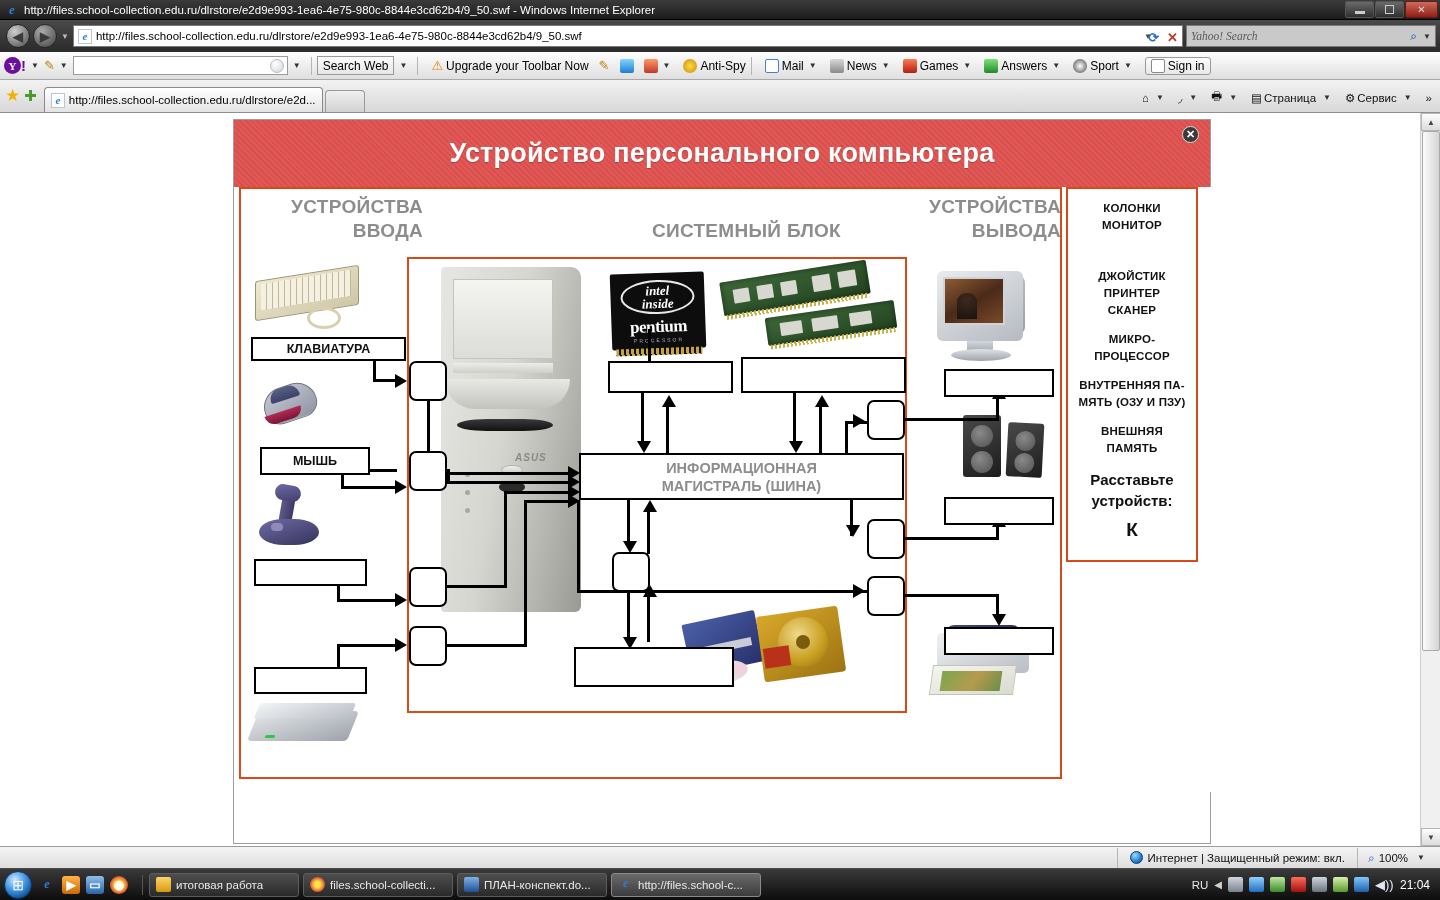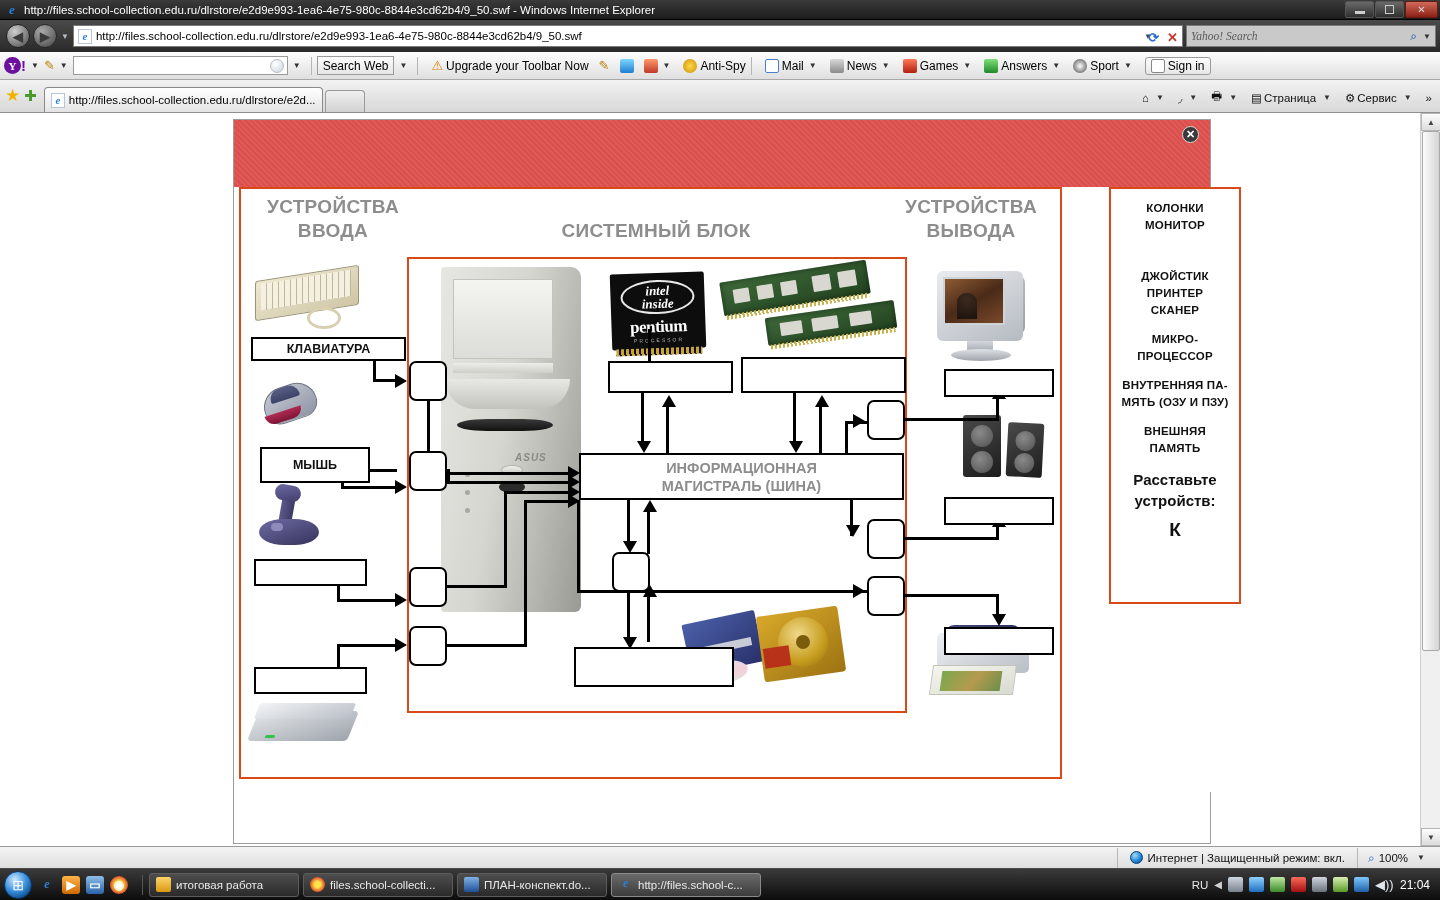--- a/index.html
+++ b/index.html
@@ -171,21 +171,21 @@
     font-size:16.5px; font-weight:bold; color:#1b1b1b; background:#fff;
   }
 
   .workarea{ position:relative; width:978px; height:605px; background:#fff;}
 
   .diagram{
     position:absolute; left:5px; top:0px; width:823px; height:592px;
     border:2px solid #d84a18; background:#fff;
   }
   .wordbank{
-    position:absolute; left:875px; top:0px; width:132px; height:417px;
+    position:absolute; left:832px; top:0px; width:132px; height:375px;
     border:2px solid #d84a18; background:#fff;
   }
   .wb-inner{ padding:11px 4px 0; text-align:center;}
   .wb-line{ font-size:11.5px; font-weight:bold; color:#111; line-height:17px; letter-spacing:.2px;}
   .wb-gap{ height:22px;}
   .wb-gap-sm{ height:12px;}
   .wb-big{ font-size:15px; font-weight:bold; color:#111; line-height:21px;}
   .wb-k{ font-size:19px; font-weight:bold; color:#111; margin-top:8px;}
 
   .btn-zone{ position:absolute; left:836px; top:385px; width:132px; height:207px;
@@ -193,21 +193,21 @@
   .push{ width:52px;height:52px;border-radius:50%;
     background:radial-gradient(circle at 40% 32%,#777 0%,#4a4a4a 45%,#1e1e1e 75%,#111 100%);
     display:flex;align-items:center;justify-content:center;
     box-shadow:2px 4px 6px rgba(0,0,0,.35);}
   .push .dot{ width:30px;height:30px;border-radius:50%;}
   .push.red .dot{ background:radial-gradient(circle at 35% 28%,#ff9a90,#e01b10 55%,#8e0c05);}
   .push.blue .dot{ background:radial-gradient(circle at 35% 28%,#9fc9ff,#1054d6 55%,#05306e);}
   .push-label{ font-size:18.5px;font-weight:bold;color:#111;margin-top:2px;}
 
   
-  .colhead{ position:absolute; text-align:center; font-size:19px; font-weight:bold;
+  .colhead{ position:absolute; text-align:right; font-size:19px; font-weight:bold;
     color:#8d8d8d; letter-spacing:.3px; line-height:24px; }
   .sysbox{ position:absolute; left:166px; top:68px; width:500px; height:456px;
     border:2px solid #d84a18; }
   .bus{
     position:absolute; left:338px; top:264px; width:325px; height:47px;
     border:2px solid #000; background:#fff; display:flex; flex-direction:column;
     align-items:center; justify-content:center; z-index:6;
   }
   .bus span{ font-size:14.5px; font-weight:bold; color:#8d8d8d; line-height:18px;}
 
@@ -526,20 +526,21 @@
         </div>
       <div class="cmd">»</div>
     </div>
   </div>
 
   <div class="page">
 
     <div class="slide">
 
       <div class="slide-header">
+        <div class="slide-title">Устройство персонального компьютера</div>
         <div class="close-x">✕</div>
       </div>
 
 
       <div class="workarea">
 
         <div class="diagram">
 
           <div class="colhead" style="left:2px;top:6px;width:180px">
             <div>УСТРОЙСТВА</div>
@@ -650,21 +651,21 @@
           </div>
 
           <div class="ph" style="left:688px;top:428px;width:110px;height:82px">
             <div class="prn-body"></div>
               <div class="prn-top"></div>
             <div class="prn-paper"></div>
               <div class="prn-map"></div>
           </div>
 
           <div class="ansbox" style="left:10px;top:148px;width:155px;height:24px">КЛАВИАТУРА</div>
-          <div class="ansbox" style="left:19px;top:258px;width:110px;height:36px">МЫШЬ</div>
+          <div class="ansbox" style="left:19px;top:258px;width:110px;height:28px">МЫШЬ</div>
           <div class="ansbox" style="left:13px;top:370px;width:113px;height:27px"></div>
           <div class="ansbox" style="left:13px;top:478px;width:113px;height:27px"></div>
 
           <div class="ansbox" style="left:367px;top:172px;width:125px;height:32px"></div>
           <div class="ansbox" style="left:500px;top:168px;width:165px;height:36px"></div>
           <div class="ansbox" style="left:333px;top:458px;width:160px;height:40px"></div>
 
           <div class="ansbox" style="left:703px;top:180px;width:110px;height:28px"></div>
           <div class="ansbox" style="left:703px;top:308px;width:110px;height:28px"></div>
           <div class="ansbox" style="left:703px;top:438px;width:110px;height:28px"></div>

